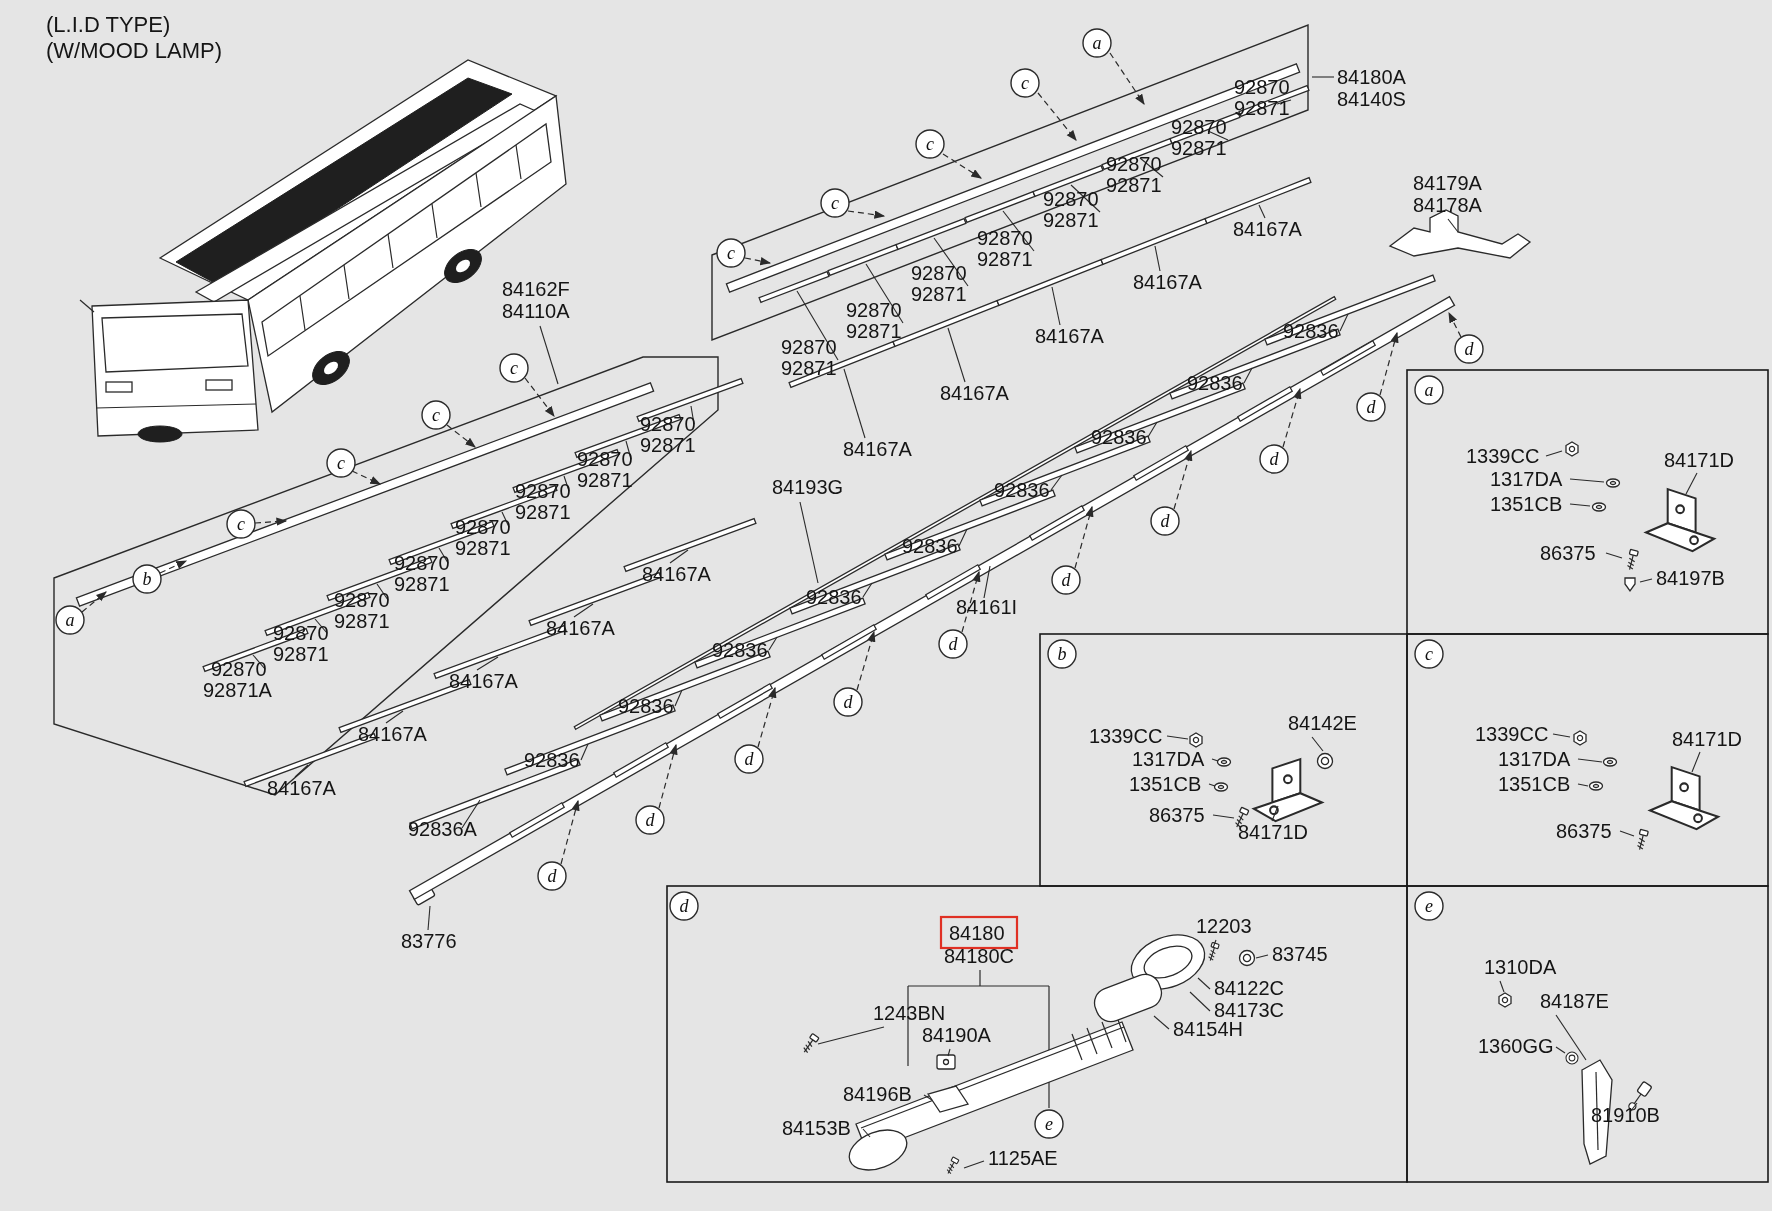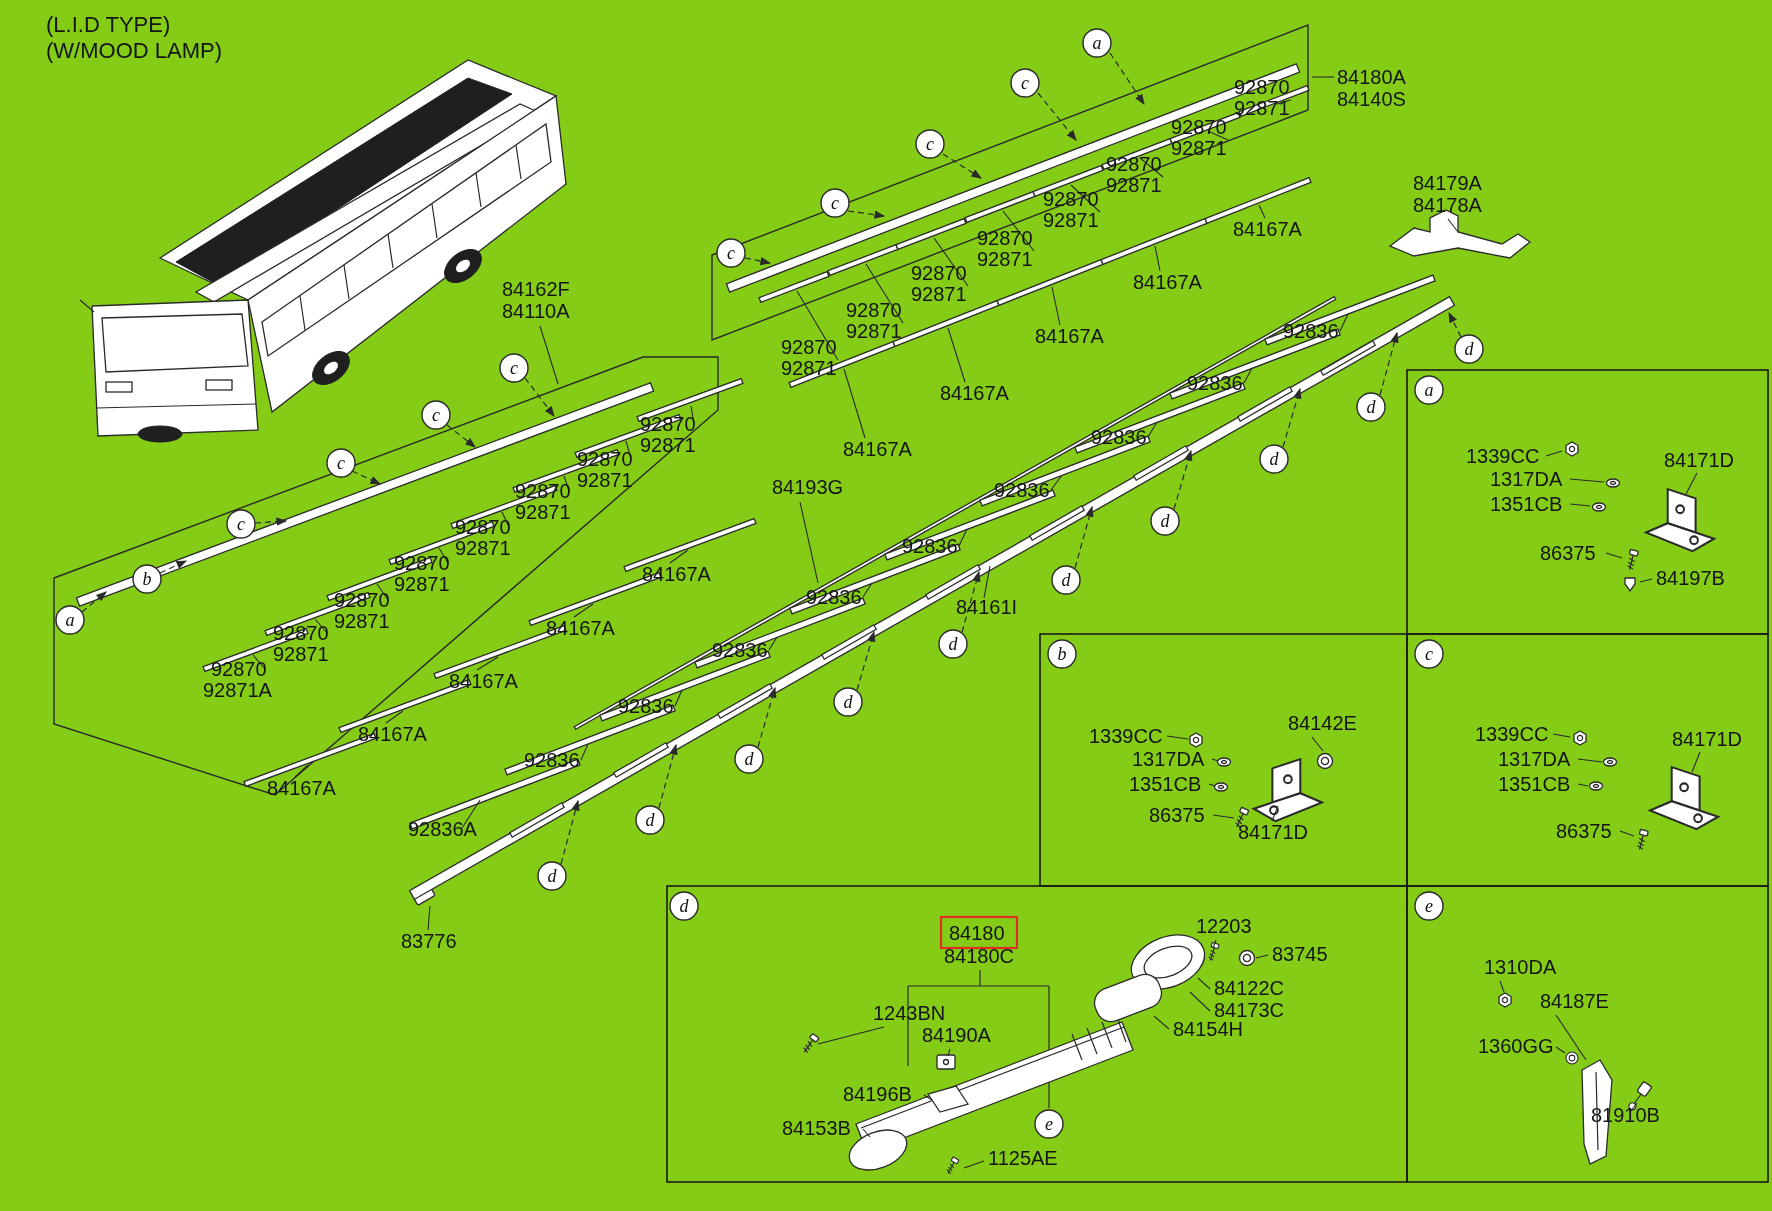--- a/index.html
+++ b/index.html
@@ -1,16 +1,16 @@
 <!DOCTYPE html>
 <html><head>
 <meta charset="utf-8">
 <style>
   html,body{margin:0;padding:0;background:#fff}
-  .stage{position:relative;width:1772px;height:1211px;background:#84cc16;overflow:hidden}
+  .stage{position:relative;width:1772px;height:1211px;background:#e5e5e5;overflow:hidden}
   svg{display:block}
   .part-label{font-family:"Liberation Sans",sans-serif;font-size:20px;fill:#151515}
   .hdr-label{font-family:"Liberation Sans",sans-serif;font-size:22px;fill:#151515}
   .strip{fill:#fff;stroke:#2a2a2a;stroke-width:1.3}
   .outline{fill:none;stroke:#2a2a2a;stroke-width:1.4}
   .detail-box{fill:none;stroke:#1a1a1a;stroke-width:1.6}
   .leader{stroke:#2a2a2a;stroke-width:1.1}
   .dash-arrow{stroke:#2a2a2a;stroke-width:1.2;stroke-dasharray:6 4;fill:none}
   .callout-circle{fill:#fff;stroke:#2a2a2a;stroke-width:1.4}
   .callout-letter{font-family:"Liberation Serif",serif;font-style:italic;font-size:18px;fill:#111;text-anchor:middle}

